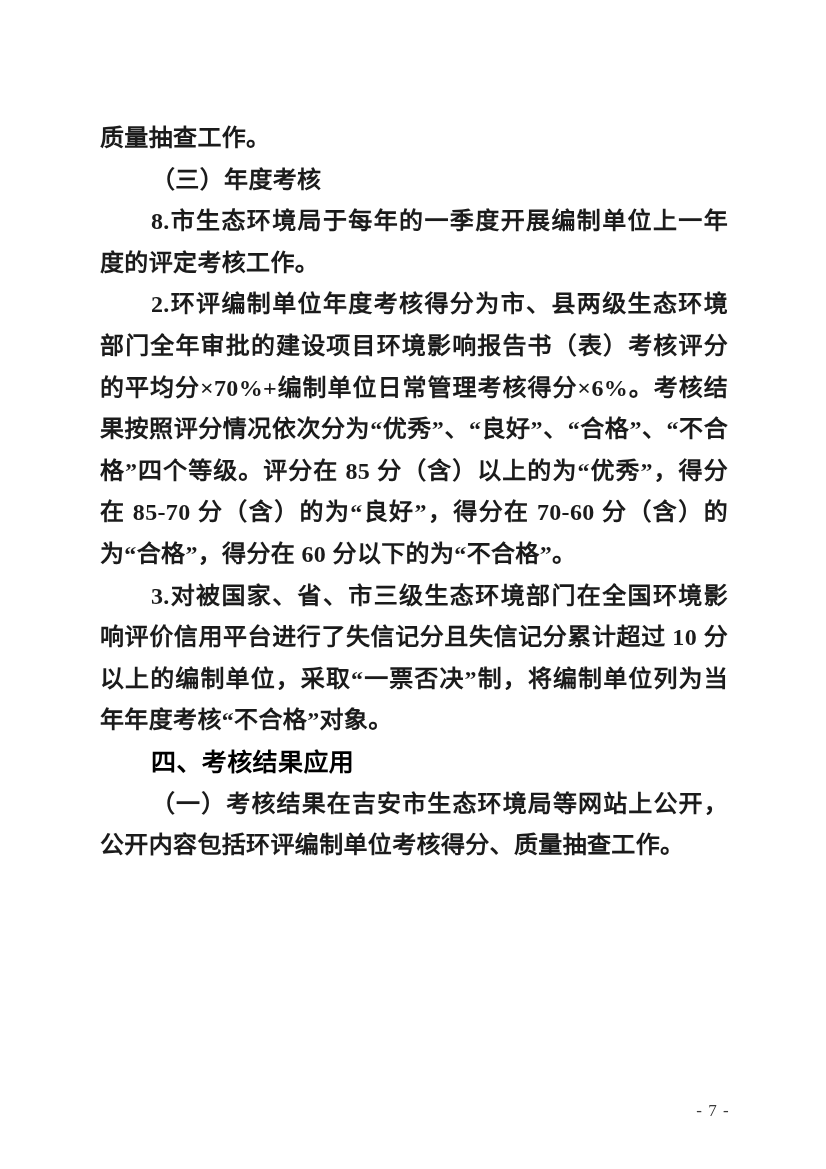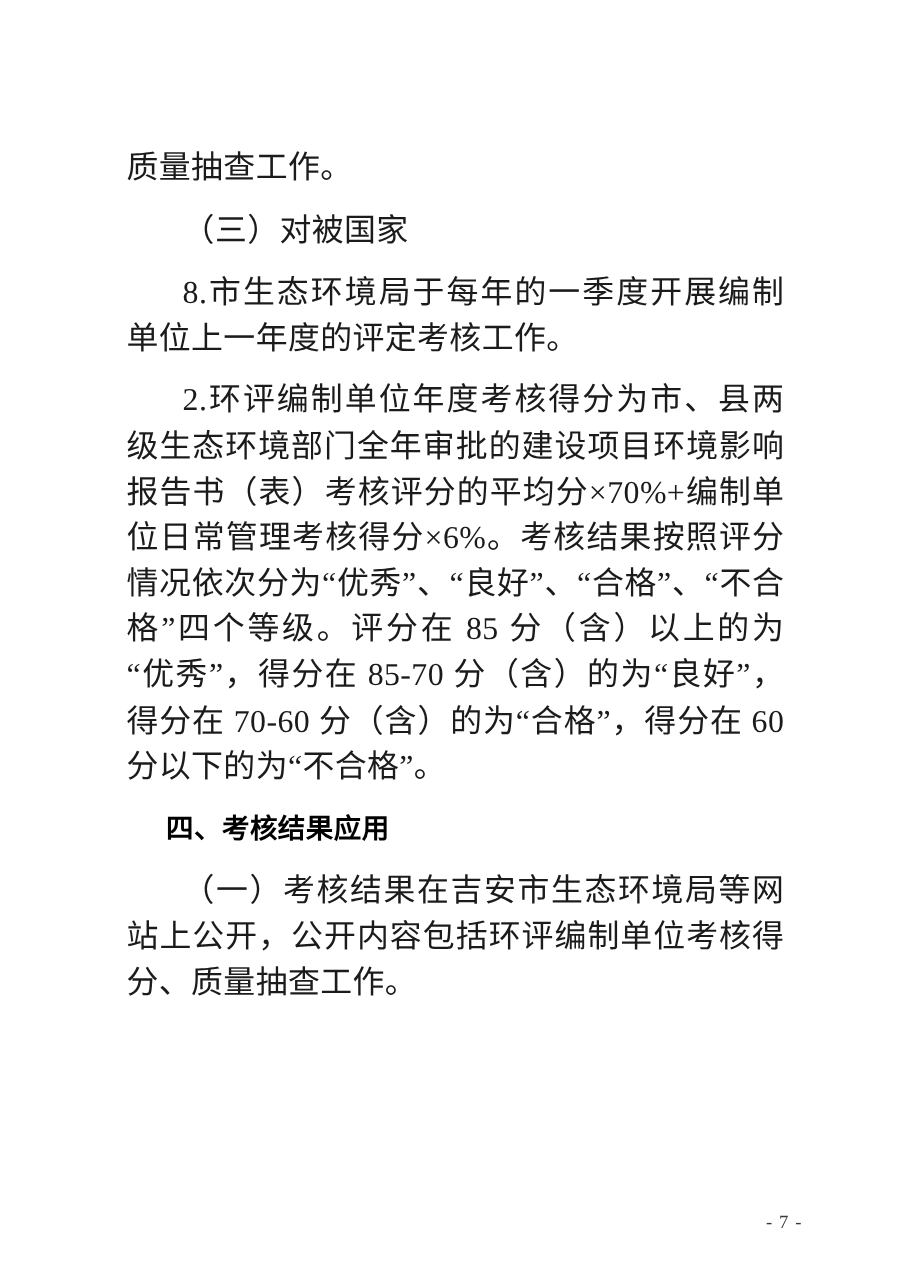--- a/index.html
+++ b/index.html
@@ -21,29 +21,30 @@
   .text-body {
     position: absolute;
     left: 100px;
     top: 118px;
     width: 628px;
   }
 
   
   .para {
     font-family: "Liberation Serif", "DejaVu Serif", serif;
-    font-size: 29px;
+    font-size: 24px;
     line-height: 41.6px;
     color: #1b1b1b;
-    margin: 15px;
+    margin: 0;
     text-align: justify;
     text-justify: inter-character;
     letter-spacing: 0.35px;
     text-indent: 0;
     word-break: break-all;
+    font-weight: bold;
     -webkit-font-smoothing: antialiased;
   }
 
   .para.indent {
     text-indent: 51px;
   }
 
   
   .heading {
     font-family: "Liberation Sans", "DejaVu Sans", sans-serif;
@@ -76,26 +77,27 @@
 </style>
 </head>
 <body>
 
 <div class="page">
 
   <div class="text-body">
 
     <p class="para">质量抽查工作。</p>
 
-    <p class="para indent">（三）对被国家</p>
+    <p class="para indent">（三）年度考核</p>
 
     <p class="para indent">8.市生态环境局于每年的一季度开展编制单位上一年度的评定考核工作。</p>
 
     <p class="para indent">2.环评编制单位年度考核得分为市、县两级生态环境部门全年审批的建设项目环境影响报告书（表）考核评分的平均分×70%+编制单位日常管理考核得分×6%。考核结果按照评分情况依次分为“优秀”、“良好”、“合格”、“不合格”四个等级。评分在 85 分（含）以上的为“优秀”，得分在 85-70 分（含）的为“良好”，得分在 70-60 分（含）的为“合格”，得分在 60 分以下的为“不合格”。</p>
 
+    <p class="para indent">3.对被国家、省、市三级生态环境部门在全国环境影响评价信用平台进行了失信记分且失信记分累计超过 10 分以上的编制单位，采取“一票否决”制，将编制单位列为当年年度考核“不合格”对象。</p>
 
     <h2 class="heading">四、考核结果应用</h2>
 
     <p class="para indent">（一）考核结果在吉安市生态环境局等网站上公开，公开内容包括环评编制单位考核得分、质量抽查工作。</p>
 
 
   </div>
 
   <div class="page-footer">
     <span class="folio">- 7 -</span>

